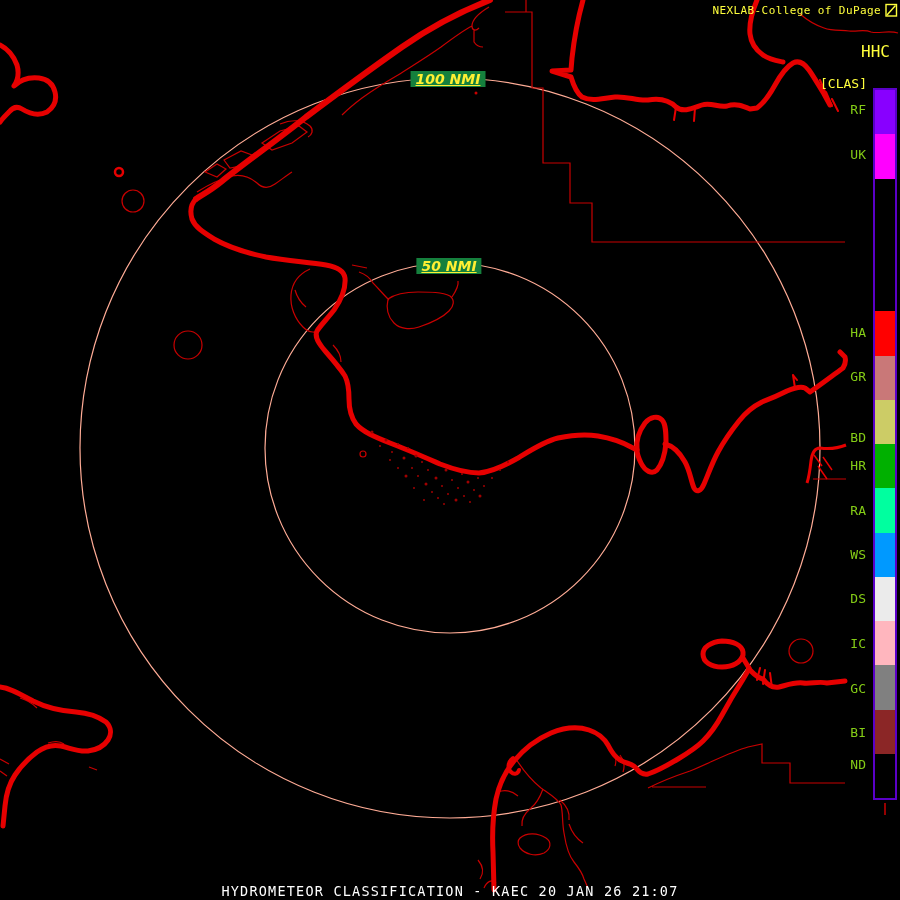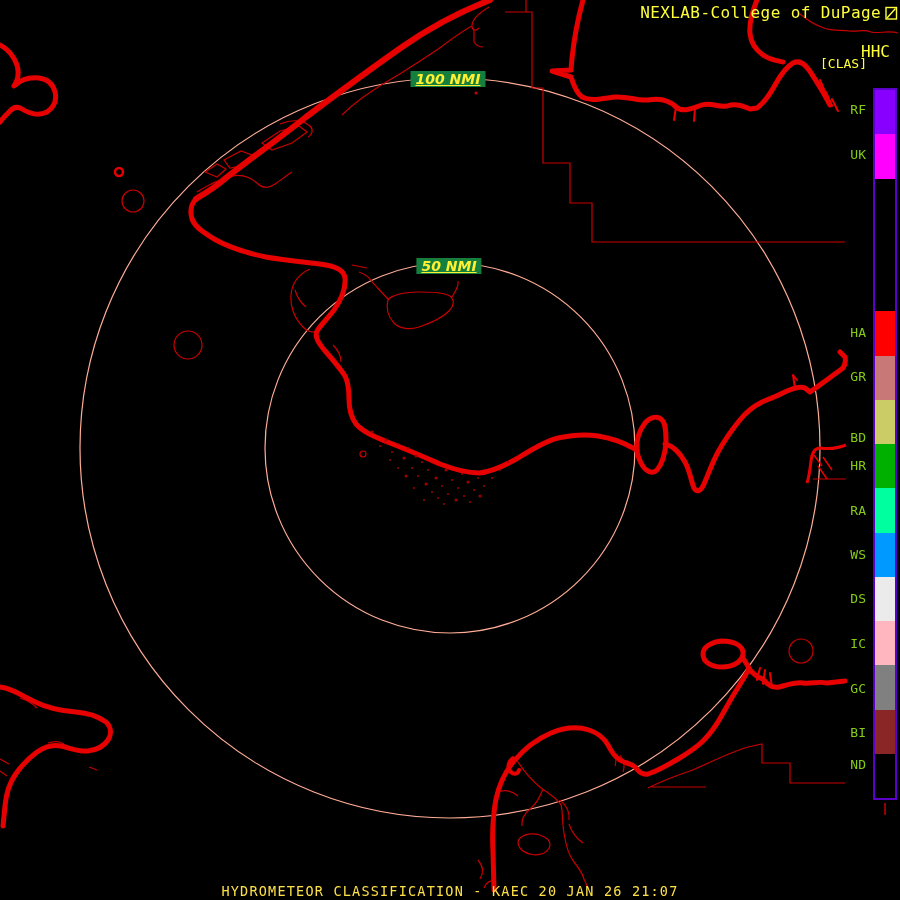--- a/index.html
+++ b/index.html
@@ -1,32 +1,32 @@
 <!DOCTYPE html>
 <html><head>
 <meta charset="utf-8">
 <style>
   html,body{margin:0;padding:0;background:#000;}
   #screen{position:relative;width:900px;height:900px;background:#000;overflow:hidden;
           font-family:"DejaVu Sans Mono",monospace;}
   #mapsvg{position:absolute;left:0;top:0;}
   .ytext{color:#FFFF3C;}
   #header{position:absolute;top:3px;right:2px;display:flex;align-items:center;gap:4px;
-          font-size:16px;letter-spacing:0.4px;}
+          font-size:11px;letter-spacing:0.4px;}
   #hhc{position:absolute;top:42px;right:10px;font-size:16px;}
-  #clas{position:absolute;top:56px;right:33px;font-size:13px;}
+  #clas{position:absolute;top:76px;right:33px;font-size:13px;}
   .nmi{position:absolute;transform:translate(-50%,-50%);font-family:"DejaVu Sans",sans-serif;
        font-weight:bold;font-style:italic;font-size:14px;color:#FFF033;background:#15803d;
        padding:0 5px;white-space:nowrap;text-decoration:underline;}
   #legend-bar{position:absolute;left:873px;top:88px;width:24px;height:712px;
               border:2px solid #5A00C8;box-sizing:border-box;display:flex;flex-direction:column;}
   .legend-swatch{flex:1 1 auto;}
   .legend-label{position:absolute;right:34px;font-size:13px;color:#84cc16;line-height:18px;}
   #caption{position:absolute;bottom:1px;left:0;width:100%;text-align:center;
-           font-size:13.5px;letter-spacing:1.2px;color:#fde047;white-space:nowrap;}
+           font-size:13.5px;letter-spacing:1.2px;color:#ffffff;white-space:nowrap;}
 </style>
 </head>
 <body>
 
 <div id="screen">
 
   <svg id="mapsvg" width="900" height="900" viewBox="0 0 900 900">
 
     <g fill="none" stroke-width="1.2" stroke="#FFAC96">
       <circle cx="450" cy="448" r="370"></circle>

